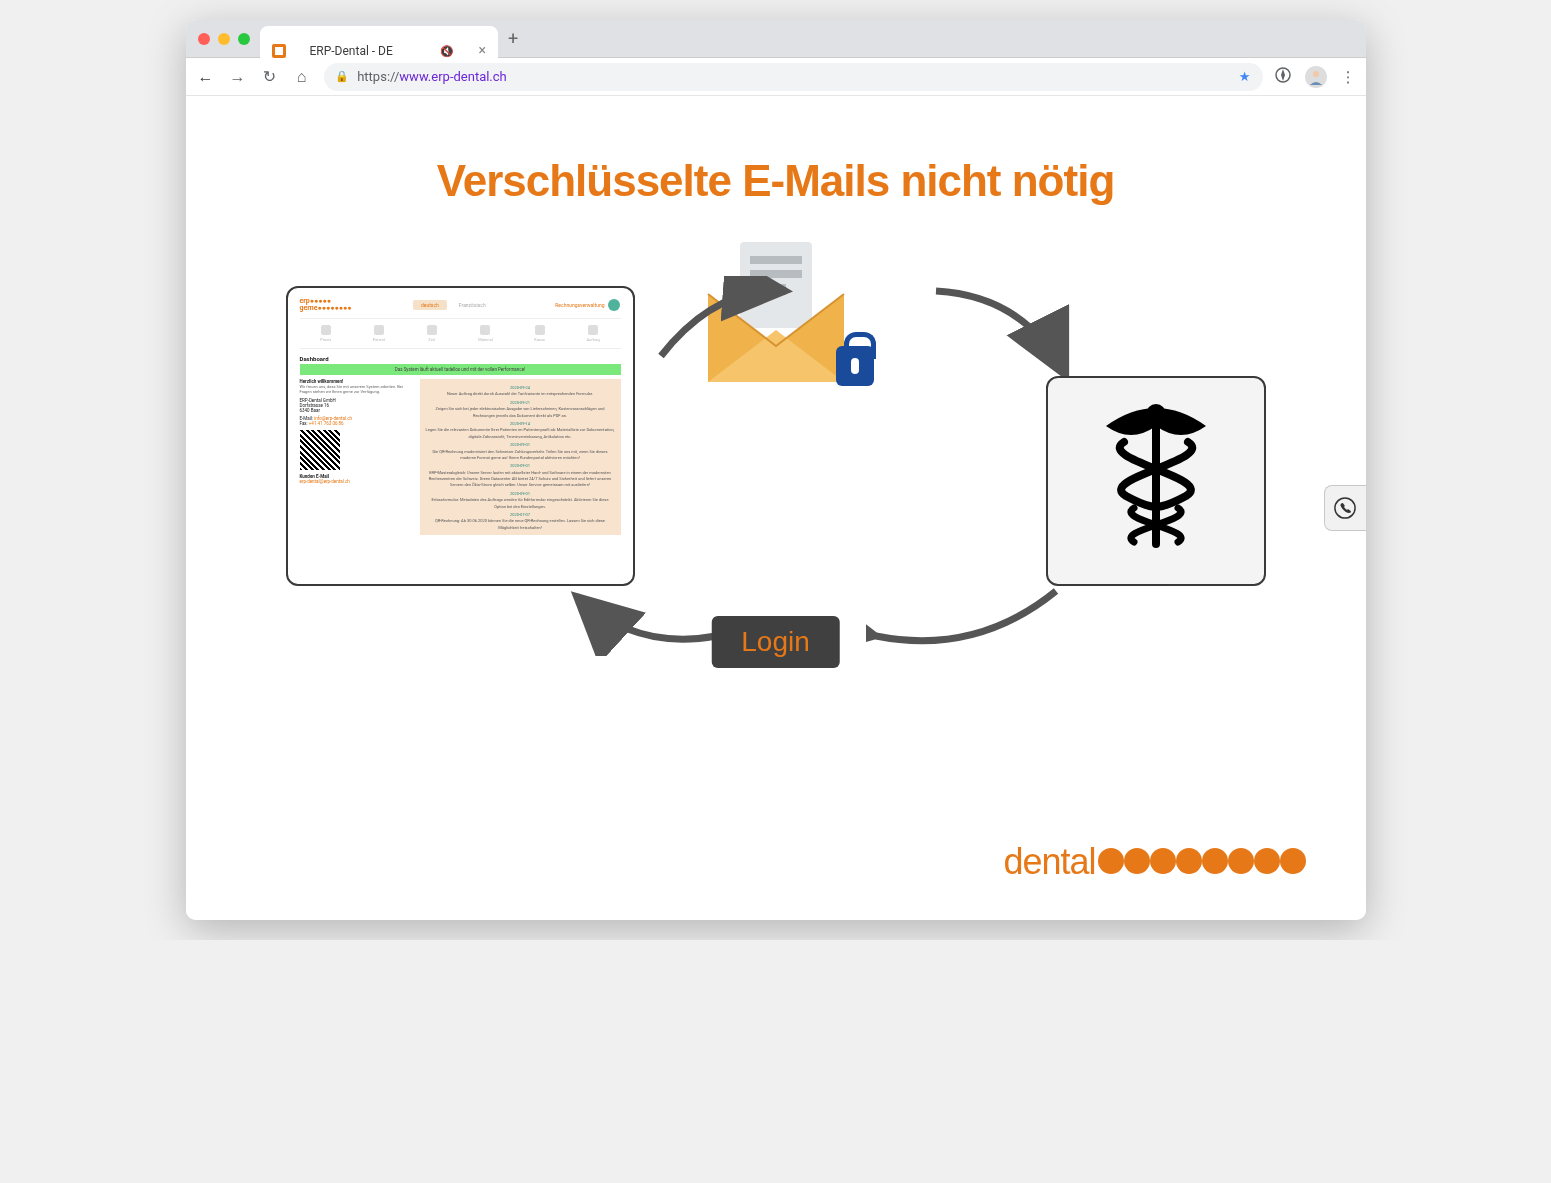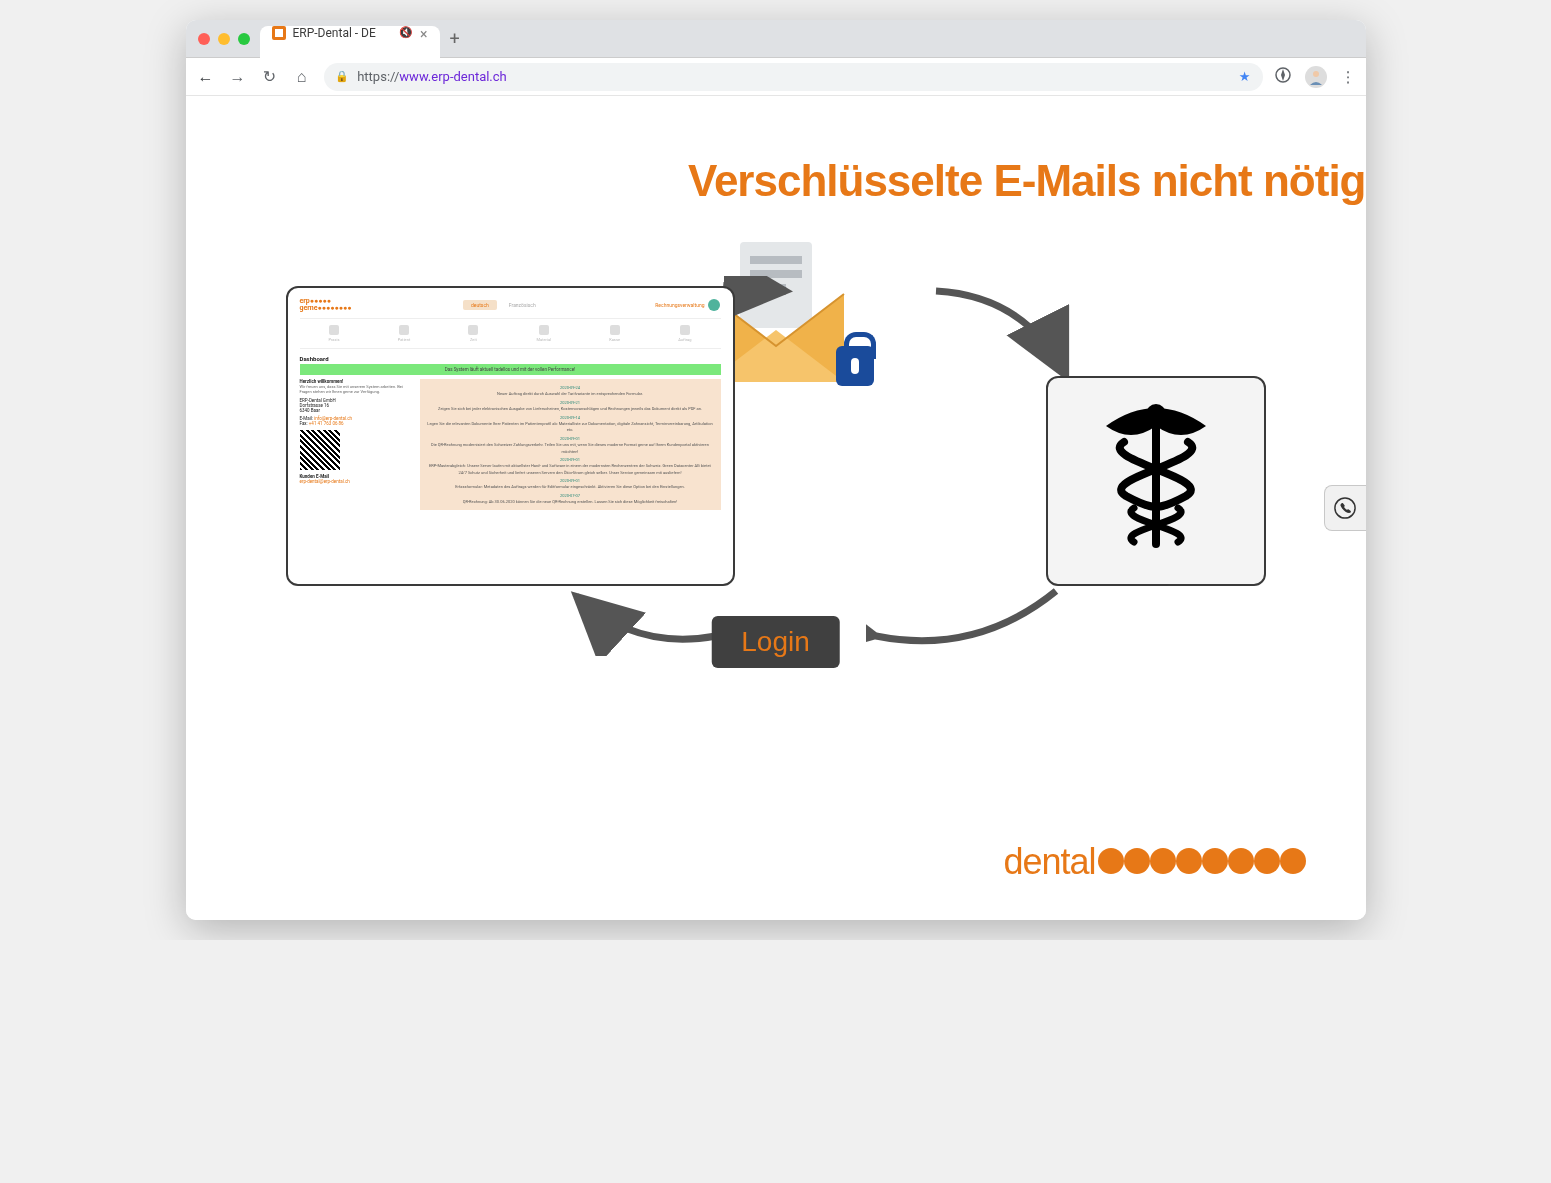--- a/index.html
+++ b/index.html
@@ -32,23 +32,23 @@
   .traffic { display:flex; gap:8px; margin-right:10px;}
   .traffic span { width:12px; height:12px; border-radius:50%; display:block;}
   .t-red{background:#ff5f57;}
   .t-yel{background:#ffbd2e;}
   .t-grn{background:#28c940;}
   .tab {
     background:#fff;
     height:32px;
     border-radius:8px 8px 0 0;
     display:flex;
-    align-items:flex-start;
+    align-items:flex-end;
     padding:0 12px;
-    gap:7px;
+    gap:24px;
     font-size:12px;
     color:#3c3c3c;
     min-width:180px;
     margin-top:6px;
   }
   .tab .favicon{width:14px;height:14px;display:inline-block;}
   .tab .mute{color:#888;font-size:11px;}
   .tab .close{color:#888;font-size:14px;}
   .newtab{color:#666;font-size:18px;margin-left:10px;}
   
@@ -81,39 +81,39 @@
   .star{color:#4285f4;}
   .avatar{width:22px;height:22px;border-radius:50%;background:#ddd;display:flex;align-items:center;justify-content:center;font-size:11px;}
   
   .page{
     position:relative;
     height:calc(100% - 76px);
     background:#fff;
     overflow:hidden;
   }
   .headline{
-    text-align:right;
+    text-align:center;
     color:#e77817;
     font-size:44px;
     font-weight:700;
     letter-spacing:-1px;
     margin-top:60px;
     font-family:"Century Gothic","Segoe UI",sans-serif;
   }
   .diagram{
     position:relative;
     width:100%;
     height:560px;
     margin-top:20px;
   }
   
   .dash-panel{
     position:absolute;
     left:100px; top:60px;
-    width:449px; height:300px;
+    width:349px; height:300px;
     border:2px solid #3a3a3a;
     border-radius:12px;
     background:#fff;
     padding:10px 12px;
     font-size:5px;
     color:#333;
   }
   .dash-top{display:flex;align-items:center;justify-content:space-between;margin-bottom:4px;}
   .dash-logo{display:flex;flex-direction:column;line-height:1;}
   .dash-logo .l1{color:#e77817;font-weight:700;font-size:7px;}

